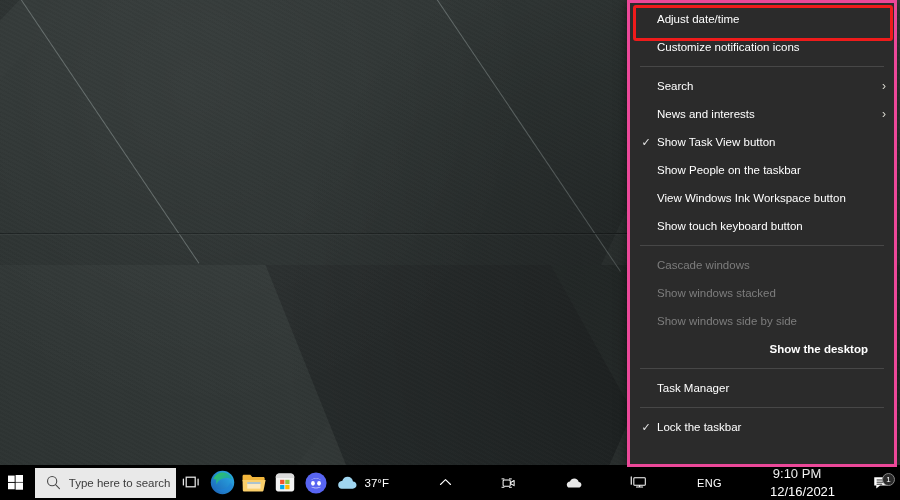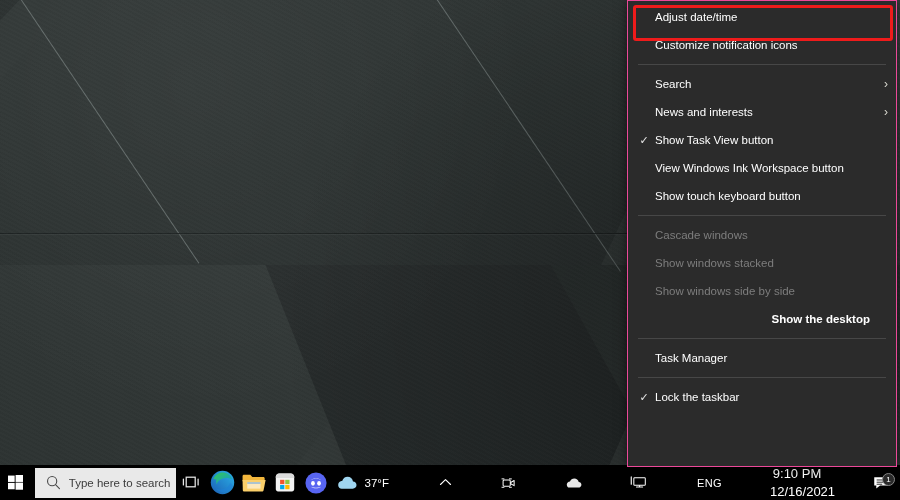--- a/index.html
+++ b/index.html
@@ -68,21 +68,21 @@
     background:
       radial-gradient(circle at 22% 18%, rgba(255,255,255,.035), transparent 42%),
       radial-gradient(circle at 78% 70%, rgba(0,0,0,.30), transparent 55%),
       repeating-linear-gradient(27deg, rgba(255,255,255,.012) 0 2px, rgba(0,0,0,.012) 2px 4px);
   }
 
   
   #ctxmenu {
     position:absolute; left:627px; top:0; width:270px; height:467px;
     background:#2b2b2b;
-    border:1px solid #ec4899;
+    border:3px solid #ec4899;
     box-shadow:0 0 10px rgba(0,0,0,.55);
     padding:2px 0 0 0;
     z-index:20;
   }
   .mi {
     position:relative;
     height:28px; line-height:28px;
     color:#ffffff;
     font-size:11.5px;
     padding-left:27px; padding-right:26px;
@@ -182,20 +182,21 @@
   <div class="grain"></div>
 </div>
 
 <div id="ctxmenu">
     <div class="mi"><span>Adjust date/time</span></div>
     <div class="mi"><span>Customize notification icons</span></div>
     <div class="sep"></div>
     <div class="mi"><span>Search</span><span class="chev">›</span></div>
     <div class="mi"><span>News and interests</span><span class="chev">›</span></div>
     <div class="mi"><span class="glyph">✓</span><span>Show Task View button</span></div>
+    <div class="mi"><span>Show People on the taskbar</span></div>
     <div class="mi"><span>View Windows Ink Workspace button</span></div>
     <div class="mi"><span>Show touch keyboard button</span></div>
     <div class="sep"></div>
     <div class="mi disabled"><span>Cascade windows</span></div>
     <div class="mi disabled"><span>Show windows stacked</span></div>
     <div class="mi disabled"><span>Show windows side by side</span></div>
     <div class="mi bold"><span>Show the desktop</span></div>
     <div class="sep"></div>
     <div class="mi"><span>Task Manager</span></div>
     <div class="sep"></div>

